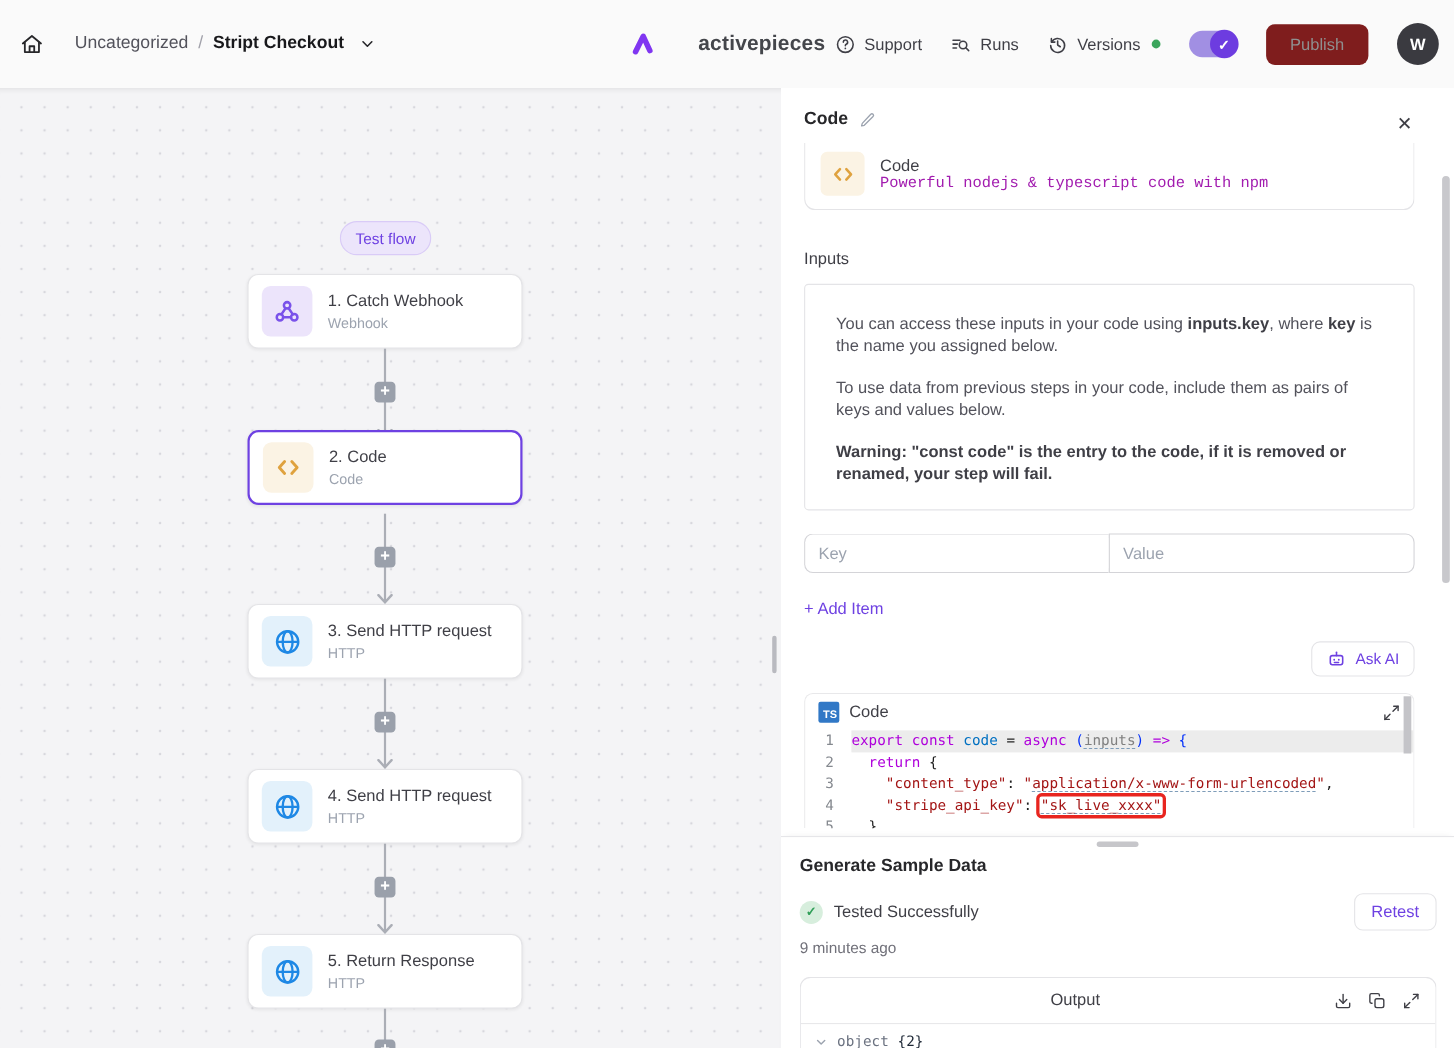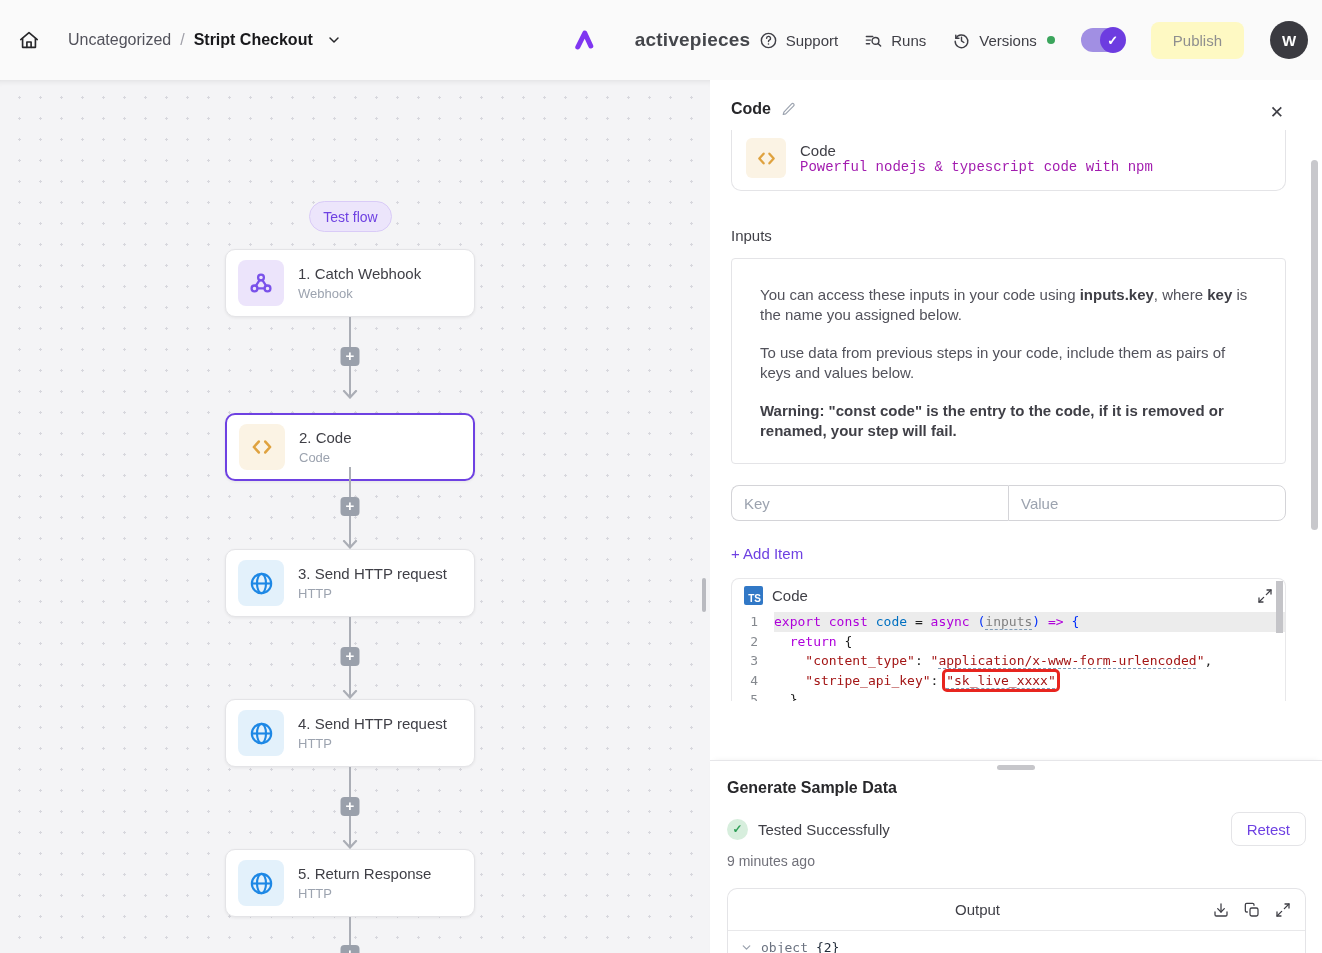--- a/index.html
+++ b/index.html
@@ -15,21 +15,21 @@
   .bc-sep { color:#a1a1aa; }
   .bc-cur { color:#18181b; font-weight:700; }
   .bc-chev { margin-left:4px; display:flex; }
   .brand { position:absolute; left:50%; top:50%; transform:translate(-50%,-50%); display:flex; align-items:center; gap:7px; }
   .brand-name { font-size:19px; font-weight:700; color:#44464b; letter-spacing:.2px;margin-left:32px; }
   .hdr-right { display:flex; align-items:center; gap:26px; }
   .hdr-item { display:flex; align-items:center; gap:8px; font-size:15px; color:#3f3f46; cursor:pointer; }
   .green-dot { width:8px; height:8px; border-radius:50%; background:#3ba55c; margin-left:2px; }
   .toggle { position:relative; width:44px; height:24px; border-radius:12px; background:#a18fe3; cursor:pointer; }
   .toggle .knob { position:absolute; right:-1px; top:-1px; width:26px; height:26px; border-radius:50%; background:#6d3ce0; color:#fff; font-size:13px; font-weight:700; display:flex; align-items:center; justify-content:center; }
-  .publish-btn { background:#fef9c3; color:#8f8f8f; border:none; border-radius:8px; padding:10px 22px; font-size:15px; font-family:inherit; }
+  .publish-btn { background:#7f1d1d; color:#8f8f8f; border:none; border-radius:8px; padding:10px 22px; font-size:15px; font-family:inherit; }
   .avatar { width:38px; height:38px; border-radius:50%; background:#3a3a40; color:#fff; font-size:15px; font-weight:700; display:flex; align-items:center; justify-content:center; cursor:pointer; }
 
   
   .body { flex:1; display:flex; position:relative; box-shadow:inset 0 7px 7px -7px rgba(0,0,0,.14); }
 
   
   .canvas { position:relative; width:710px; flex:0 0 710px; height:873px; background-color:#f4f4f6;
     background-image:radial-gradient(#d7d7dd 1.3px, transparent 1.4px); background-size:21px 21px; background-position:9px 7px;
     box-shadow:inset 0 7px 7px -7px rgba(0,0,0,.12); }
   .pill { position:absolute; left:309px; top:121px; width:83px; height:31px; border-radius:999px; background:#ece5fb; border:1px solid #d9cbf7; color:#6e41e2; font-size:14px; font-weight:500; display:flex; align-items:center; justify-content:center; cursor:pointer; }
@@ -208,21 +208,21 @@
 
       <div class="edge" style="top:237px;height:80px;">
         <div class="plus" style="top:30px;">+</div>
         <div class="arrow">
             <svg width="16" height="9" viewBox="0 0 16 9" fill="none" stroke="#abaeb6" stroke-width="2.2" stroke-linecap="round">
               <polyline points="2 1 8 7.5 14 1"></polyline>
             </svg>
           </div>
       </div>
 
-      <div class="node selected" style="top:333px;align-items:center;">
+      <div class="node selected" style="top:311px;align-items:center;">
         <div class="node-icon ni-code">
           <svg width="26" height="26" viewBox="0 0 24 24" fill="none" stroke="#dfa23f" stroke-width="2.4" stroke-linecap="round" stroke-linejoin="round">
               <polyline points="9 7 4.5 12 9 17"></polyline>
               <polyline points="15 7 19.5 12 15 17"></polyline>
             </svg>
         </div>
         <div>
           <div class="node-title">2. Code</div>
           <div class="node-sub">Code</div>
         </div>
@@ -338,20 +338,35 @@
           <p><b>Warning: "const code" is the entry to the code, if it is removed or renamed, your step will fail.</b></p>
         </div>
 
         <div class="kv-row">
           <input class="kv-key" type="text" placeholder="Key" style="">
           <input class="kv-val" type="text" placeholder="Value" style="">
         </div>
 
         <span class="add-item">+ Add Item</span>
 
+        <div class="askai-row">
+          <button class="askai-btn">
+            <span>
+              <svg width="18" height="18" viewBox="0 0 24 24" fill="none" stroke="#6e41e2" stroke-width="1.9" stroke-linecap="round" stroke-linejoin="round">
+                  <rect x="4.5" y="8" width="15" height="11" rx="2.5"></rect>
+                  <line x1="12" y1="8" x2="12" y2="5"></line>
+                  <circle cx="12" cy="4" r="1.1" fill="#6e41e2" stroke="none"></circle>
+                  <circle cx="9.2" cy="13" r="1.1" fill="#6e41e2" stroke="none"></circle>
+                  <circle cx="14.8" cy="13" r="1.1" fill="#6e41e2" stroke="none"></circle>
+                  <path d="M9.5 16.3 h5"></path>
+                </svg>
+            </span>
+            <span>Ask AI</span>
+          </button>
+        </div>
 
         <div class="code-block">
           <div class="code-head">
             <div class="ts-badge">TS</div>
             <div class="lbl">Code</div>
             <span>
               <svg width="16" height="16" viewBox="0 0 24 24" fill="none" stroke="#3f3f46" stroke-width="1.9" stroke-linecap="round" stroke-linejoin="round">
                   <polyline points="15 3 21 3 21 9"></polyline>
                   <polyline points="9 21 3 21 3 15"></polyline>
                   <line x1="21" y1="3" x2="14" y2="10"></line>

